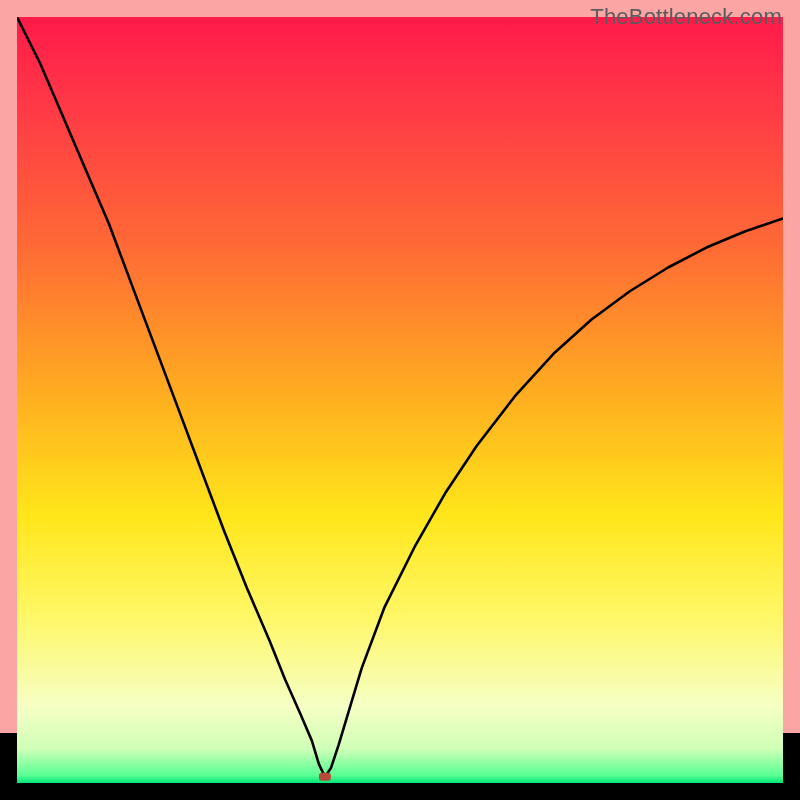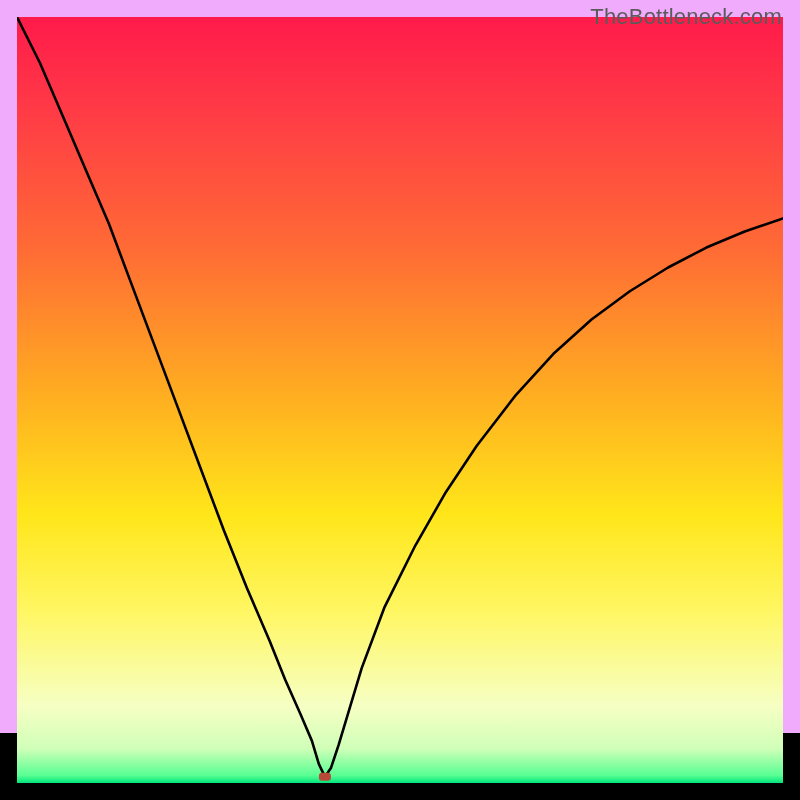--- a/index.html
+++ b/index.html
@@ -8,21 +8,21 @@
     width: 800px;
     height: 800px;
     background: #000000;
     font-family: Arial, Helvetica, sans-serif;
     overflow: hidden;
   }
   .frame {
     position: relative;
     width: 800px;
     height: 733px;
-    background: #f0abfc;
+    background: #fca5a5;
   }
   .watermark {
     position: absolute;
     top: 4px;
     right: 18px;
     color: #5b5b5b;
     font-size: 22px;
     font-weight: 500;
     letter-spacing: 0.2px;
     z-index: 20;

